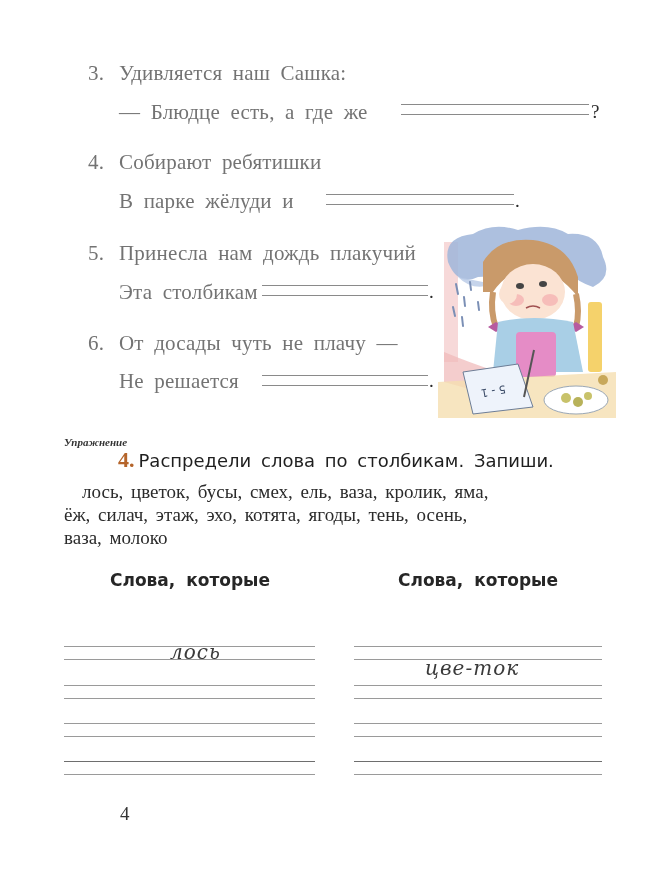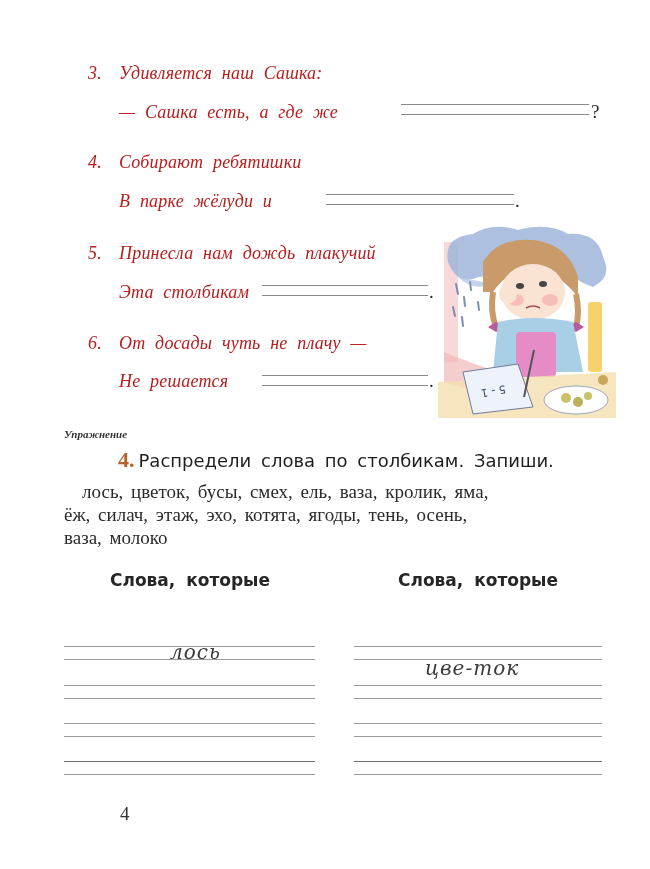--- a/index.html
+++ b/index.html
@@ -11,27 +11,26 @@
       width: 650px;
       height: 869px;
       position: relative;
       overflow: hidden;
       color: #2a2a2a;
       font-family: "Liberation Serif", "DejaVu Serif", serif;
     }
     .abs { position: absolute; }
     .serif-line {
       font-family: "Liberation Serif", "DejaVu Serif", serif;
-      font-size: 18px;
+      font-size: 21px;
       word-spacing: 5px;
       letter-spacing: 0.2px;
-      color: #b91c1c;
+      color: #737373;
       white-space: nowrap;
       line-height: 22px;
-      font-style: italic;
     }
     .num {
       display: inline-block;
       width: 31px;
     }
     .blank {
       position: absolute;
       height: 9px;
       border-top: 1.3px solid #8a8a8a;
       border-bottom: 1.3px solid #8a8a8a;
@@ -42,20 +41,21 @@
       font-size: 19px;
       color: #2b2b2b;
       line-height: 22px;
     }
     .ex-label {
       font-family: "Liberation Serif", "DejaVu Serif", serif;
       font-style: italic;
       font-weight: bold;
       font-size: 11px;
       color: #333;
+      margin-top: 8px;
     }
     .task {
       font-family: "DejaVu Sans", "Liberation Sans", sans-serif;
       font-size: 18px;
       color: #1f1f1f;
       word-spacing: 4px;
       white-space: nowrap;
     }
     .task-num {
       color: #b5652b;
@@ -111,21 +111,21 @@
       width: 178px;
       height: 196px;
     }
   </style>
 </head>
 <body>
 
 <div class="abs serif-line" style="left:88px; top:62px;">
   <span class="num">3.</span><span>Удивляется наш Сашка:</span>
 </div>
-<div class="abs serif-line" style="left:119px; top:101px;">— Сашка есть, а где же</div>
+<div class="abs serif-line" style="left:119px; top:101px;">— Блюдце есть, а где же</div>
 <div class="blank" style="left:401px; top:104px; width:188px;"></div>
 <div class="punct" style="left:591px; top:101px;">?</div>
 
 <div class="abs serif-line" style="left:88px; top:151px;">
   <span class="num">4.</span><span>Собирают ребятишки</span>
 </div>
 <div class="abs serif-line" style="left:119px; top:190px;">В парке жёлуди и</div>
 <div class="blank" style="left:326px; top:194px; width:188px;"></div>
 <div class="punct" style="left:515px; top:190px;">.</div>
 

